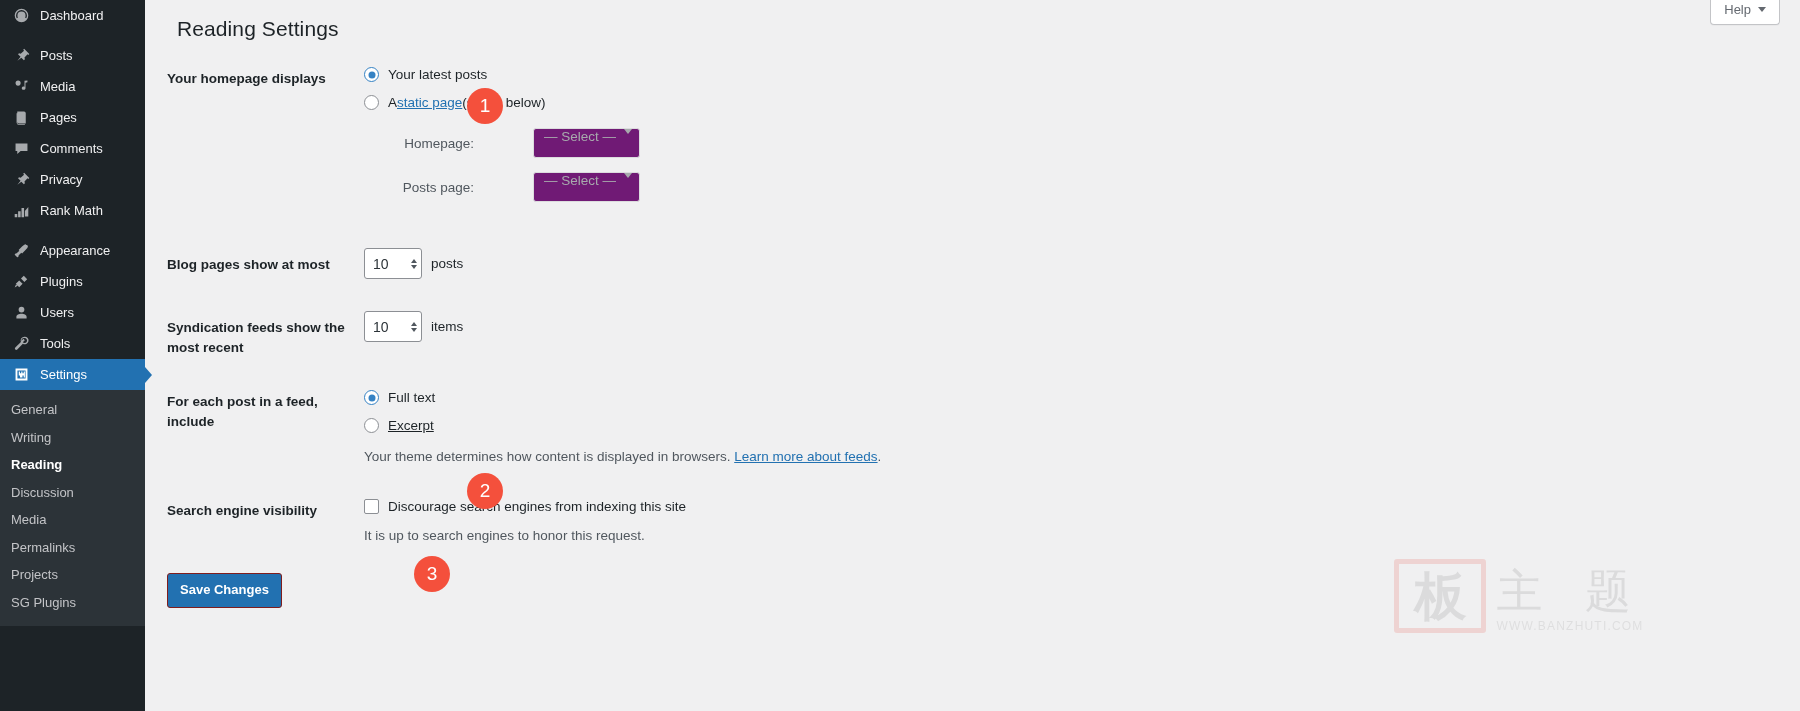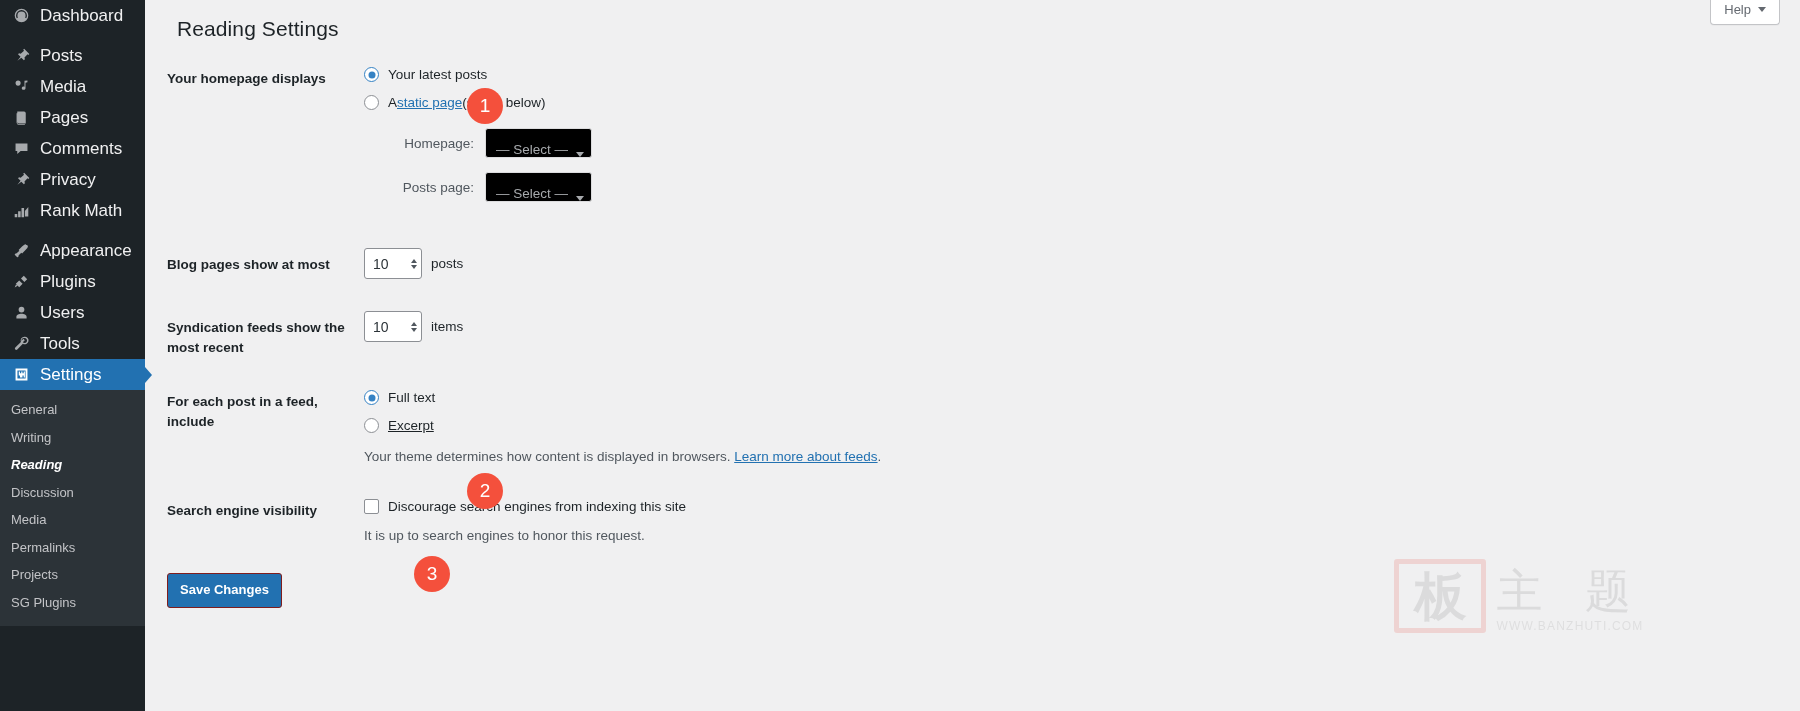--- a/index.html
+++ b/index.html
@@ -16,21 +16,21 @@
   
   .sidebar {
     width: 145px; flex: 0 0 145px; height: 711px;
     background: #1d2327; color: #f0f0f1;
     position: relative; z-index: 5;
     padding-top: 0;
   }
   .menu-item {
     display: flex; align-items: center;
     height: 31px; padding-left: 11px;
-    font-size: 17px; color: #f0f0f1;
+    font-size: 13px; color: #f0f0f1;
     line-height: 1; cursor: pointer; position: relative;
   }
   .menu-item .mi-icon {
     width: 20px; height: 20px; margin-right: 9px;
     display: flex; align-items: center; justify-content: center;
     color: #a7aaad; flex: 0 0 20px;
   }
   .menu-item .mi-icon svg { width: 17px; height: 17px; fill: currentColor; }
   .menu-item.active { background: #2271b1; color: #fff; }
   .menu-item.active .mi-icon { color: #fff; }
@@ -39,21 +39,21 @@
     transform: translateY(-50%);
     border-style: solid; border-width: 8px 0 8px 7px;
     border-color: transparent transparent transparent #2271b1;
   }
   .menu-sep { height: 9px; }
   .submenu { background: #2c3338; padding: 6px 0 10px 0; }
   .submenu-item {
     padding: 5px 0 5px 11px; font-size: 13px;
     color: #c3c4c7; cursor: pointer; line-height: 1.35;
   }
-  .submenu-item.current { color: #fff; font-weight: bold; font-style: italic; }
+  .submenu-item.current { color: #fff; font-weight: bold; }
 
   
   .main {
     flex: 1 1 auto; height: 711px; position: relative;
     background: #f0f0f1; overflow: hidden;
   }
   .help-wrap { position: absolute; top: -6px; right: 20px; }
   .help-btn {
     display: inline-flex; align-items: center; gap: 7px;
     background: #fff; border: 1px solid #c3c4c7; border-top: none;
@@ -105,28 +105,28 @@
   .checkbox {
     width: 15px; height: 15px; border-radius: 2px;
     border: 1px solid #8c8f94; background: #fff;
     margin-right: 9px; flex: 0 0 15px; cursor: pointer;
   }
   .lnk { color: #2271b1; text-decoration: underline; cursor: pointer; }
 
   .static-block { margin-top: 18px; }
   .sel-row {
     display: flex; align-items: center;
-    margin-bottom: 14px; font-size: 13.5px; color: #50575e;
+    margin-bottom: 14px; font-size: 13.5px; color: #50575e; gap: 48px;
   }
   .sel-label { width: 110px; text-align: right; margin-right: 11px; }
   .sel-box {
     width: 107px; height: 30px;
     border: 1px solid #dcdcde; border-radius: 3px;
-    background: #000000; color: #a7aaad;
-    font-size: 13.5px; display: flex; align-items: flex-end;
+    background: #701a75; color: #a7aaad;
+    font-size: 13.5px; display: flex; align-items: flex-start;
     padding: 0 7px 0 10px; justify-content: space-between;
     cursor: pointer;
   }
   .sel-caret {
     width: 0; height: 0; border-style: solid;
     border-width: 5px 4px 0 4px;
     border-color: #a7aaad transparent transparent transparent;
   }
 
   .num-wrap { display: flex; align-items: center; font-size: 13.5px; color: #1d2327; }

